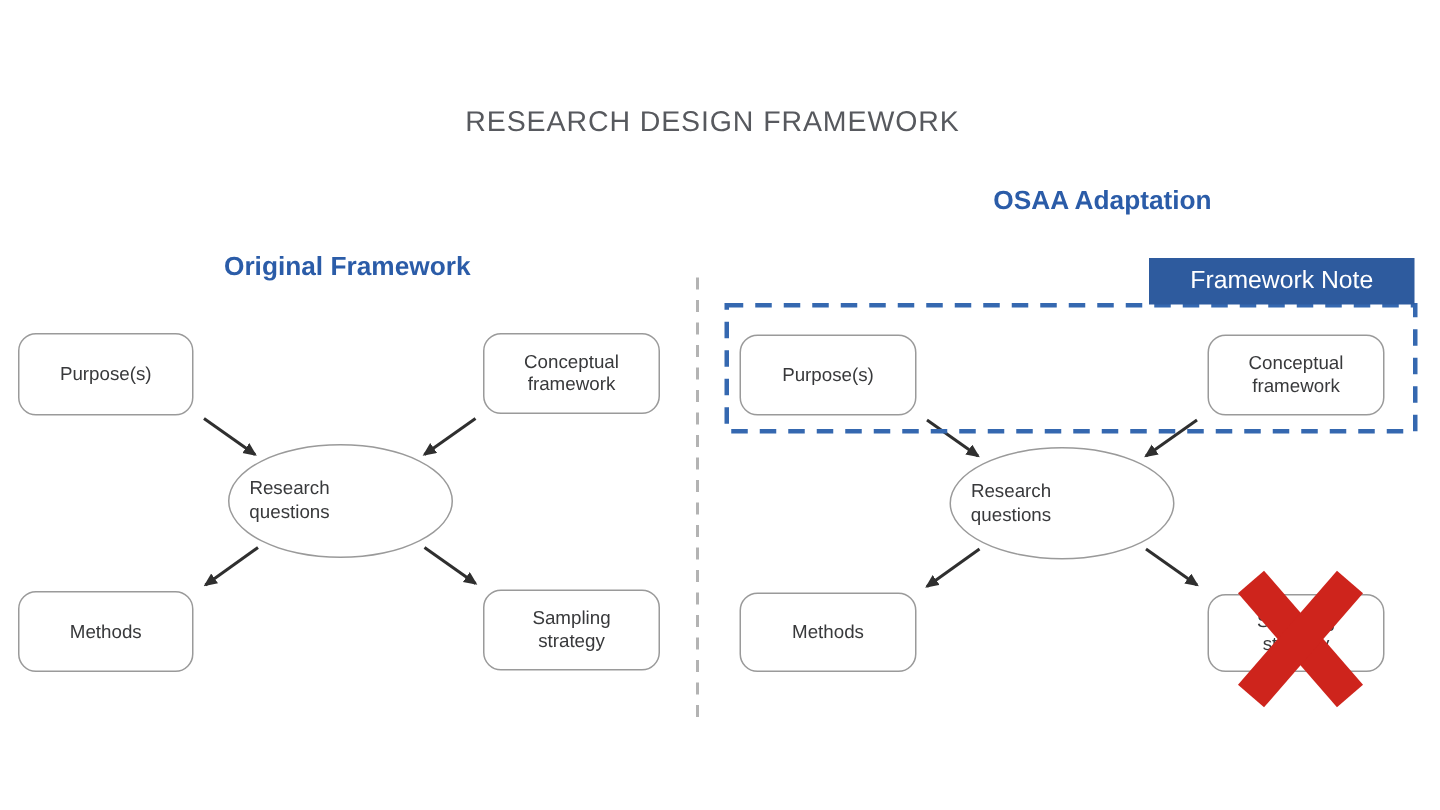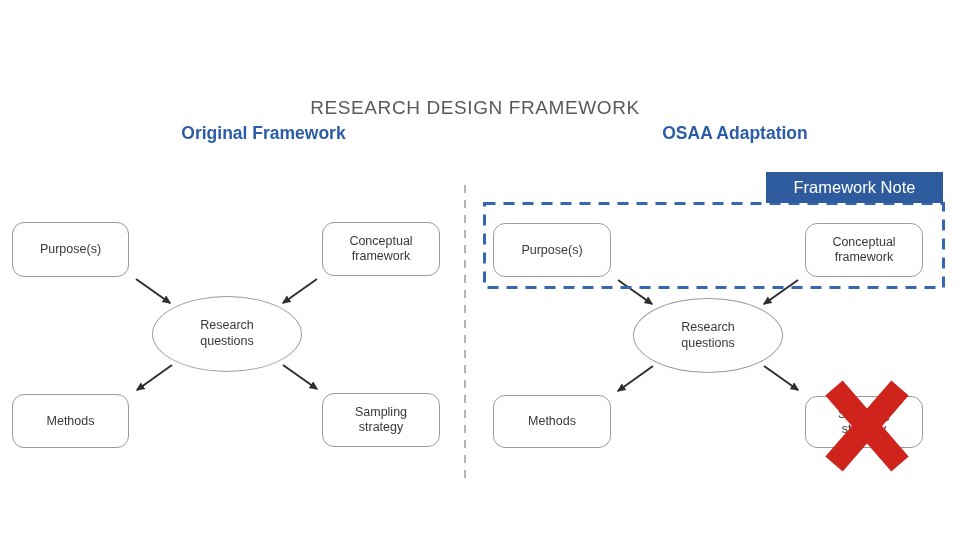--- a/index.html
+++ b/index.html
@@ -13,31 +13,30 @@
   }
   .title {
     position: absolute;
     left: 0; top: 71px;
     width: 950px;
     text-align: center;
     font-size: 19px;
     font-weight: 500;
     letter-spacing: 0.6px;
     color: #57595e;
-    margin-top: 26px;
   }
   .col-heading {
     position: absolute;
     top: 123px;
     font-size: 17.5px;
     font-weight: bold;
     color: #2b5ca8;
     text-align: center;
   }
-  .heading-left  { left: 116px; width: 295px; }
+  .heading-left  { left: 84px; width: 295px; margin-top: 44px; }
   .heading-right { left: 590px; width: 290px; }
 
   .svg-layer {
     position: absolute;
     left: 0; top: 0;
     width: 960px; height: 540px;
     pointer-events: none;
   }
   .layer-under { z-index: 1; }
   .layer-over  { z-index: 5; }
@@ -61,21 +60,20 @@
 
   .node-ellipse {
     position: absolute;
     z-index: 3;
     box-sizing: border-box;
     background: #ffffff;
     border: 1.5px solid #9a9a9a;
     border-radius: 50%;
     display: flex;
     align-items: center;
-    justify-content: center;
     text-align: center;
     font-size: 12.5px;
     line-height: 1.25;
     color: #38393b;
   }
   .node-ellipse .lbl { display: inline-block; max-width: 80px; }
 
   
   .l-purpose    { left: 12px;  top: 222px; width: 117px; height: 55px; }
   .l-conceptual { left: 322px; top: 222px; width: 118px; height: 54px; }

